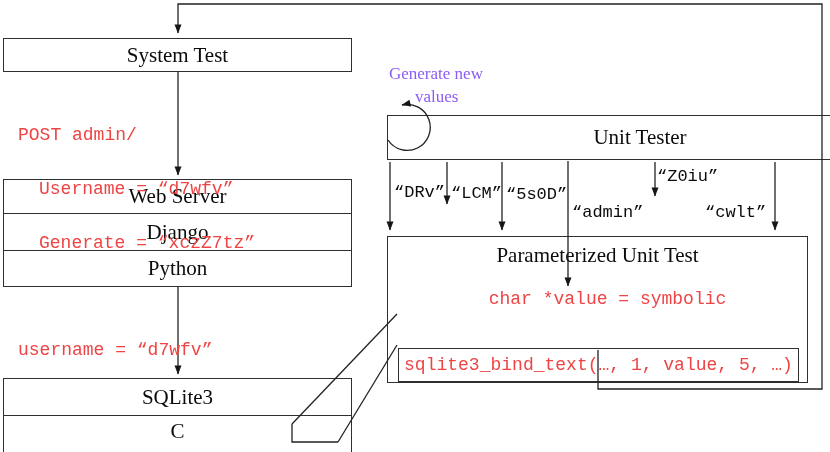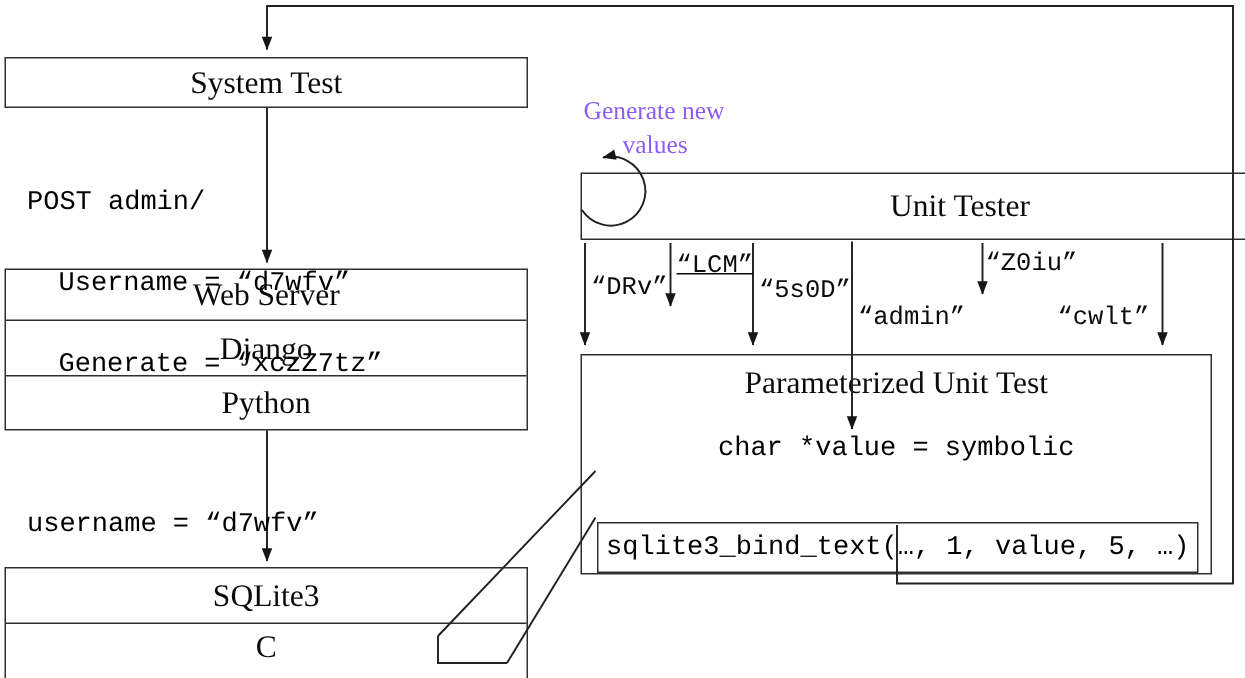--- a/index.html
+++ b/index.html
@@ -4,28 +4,28 @@
 <style>
   html,body{margin:0;padding:0;background:#fff;}
   .canvas{position:relative;width:830px;height:452px;background:#ffffff;overflow:hidden;
           font-family:"Liberation Serif",serif;color:#0b0b0b;}
   .overlay{position:absolute;left:0;top:0;z-index:4;pointer-events:none;}
   .box{position:absolute;box-sizing:border-box;border:1.5px solid #2f2f2f;background:#fff;z-index:2;}
   .flexc{display:flex;align-items:center;justify-content:center;}
   .serif-title{font-family:"Liberation Serif",serif;font-size:21px;color:#0b0b0b;}
   .row{box-sizing:border-box;display:flex;align-items:center;justify-content:center;}
   .row + .row{border-top:1.4px solid #2f2f2f;}
-  .mono{font-family:"Liberation Mono",monospace;font-size:18px;color:#000000;white-space:pre;}
+  .mono{font-family:"Liberation Mono",monospace;font-size:18px;color:#ef4444;white-space:pre;}
   .mono-sm{font-family:"Liberation Mono",monospace;font-size:17px;color:#0b0b0b;white-space:pre;}
   .note{font-family:"Liberation Serif",serif;font-size:17px;color:#8b5cf6;}
   .abs{position:absolute;z-index:5;}
   .codeblock{position:absolute;z-index:5;line-height:18px;}
   .indent{padding-left:21px;}
   .param-title{position:absolute;top:6px;left:0;width:100%;text-align:center;}
-  .param-decl{position:absolute;top:52px;left:0;width:100%;text-align:center;}
+  .param-decl{position:absolute;top:52px;left:10px;width:100%;text-align:center;}
   .bind-box{position:absolute;left:10px;top:75px;width:401px;height:34px;
             border:1.4px solid #2f2f2f;box-sizing:border-box;background:#fff;margin-top:36px;}
   .back-label{position:absolute;left:600px;top:367px;width:228px;text-align:center;z-index:1;}
 </style>
 </head>
 <body>
 
 <div class="canvas">
 
   <svg class="overlay" width="830" height="452" viewBox="0 0 830 452">
@@ -83,21 +83,21 @@
   </div>
 
   <div class="abs note" style="left:389px;top:64px;">Generate new</div>
   <div class="abs note" style="left:415px;top:87px;">values</div>
 
   <div class="box flexc" style="left:387px;top:115px;width:506px;height:45px;">
     <span class="serif-title">Unit Tester</span>
   </div>
 
   <div class="abs mono-sm" style="left:394px;top:183px;">“DRv”</div>
-  <div class="abs mono-sm" style="left:451px;top:168px;text-decoration:underline;">“LCM”</div>
+  <div class="abs mono-sm" style="left:451px;top:184px;">“LCM”</div>
   <div class="abs mono-sm" style="left:506px;top:185px;">“5s0D”</div>
   <div class="abs mono-sm" style="left:572px;top:203px;">“admin”</div>
   <div class="abs mono-sm" style="left:657px;top:167px;">“Z0iu”</div>
   <div class="abs mono-sm" style="left:705px;top:203px;">“cwlt”</div>
 
   <div class="back-label mono">“admin”</div>
 
   <div class="box" style="left:387px;top:236px;width:421px;height:147px;z-index:3;">
     <div class="param-title serif-title">Parameterized Unit Test</div>
     <div class="param-decl mono">char *value = symbolic</div>

